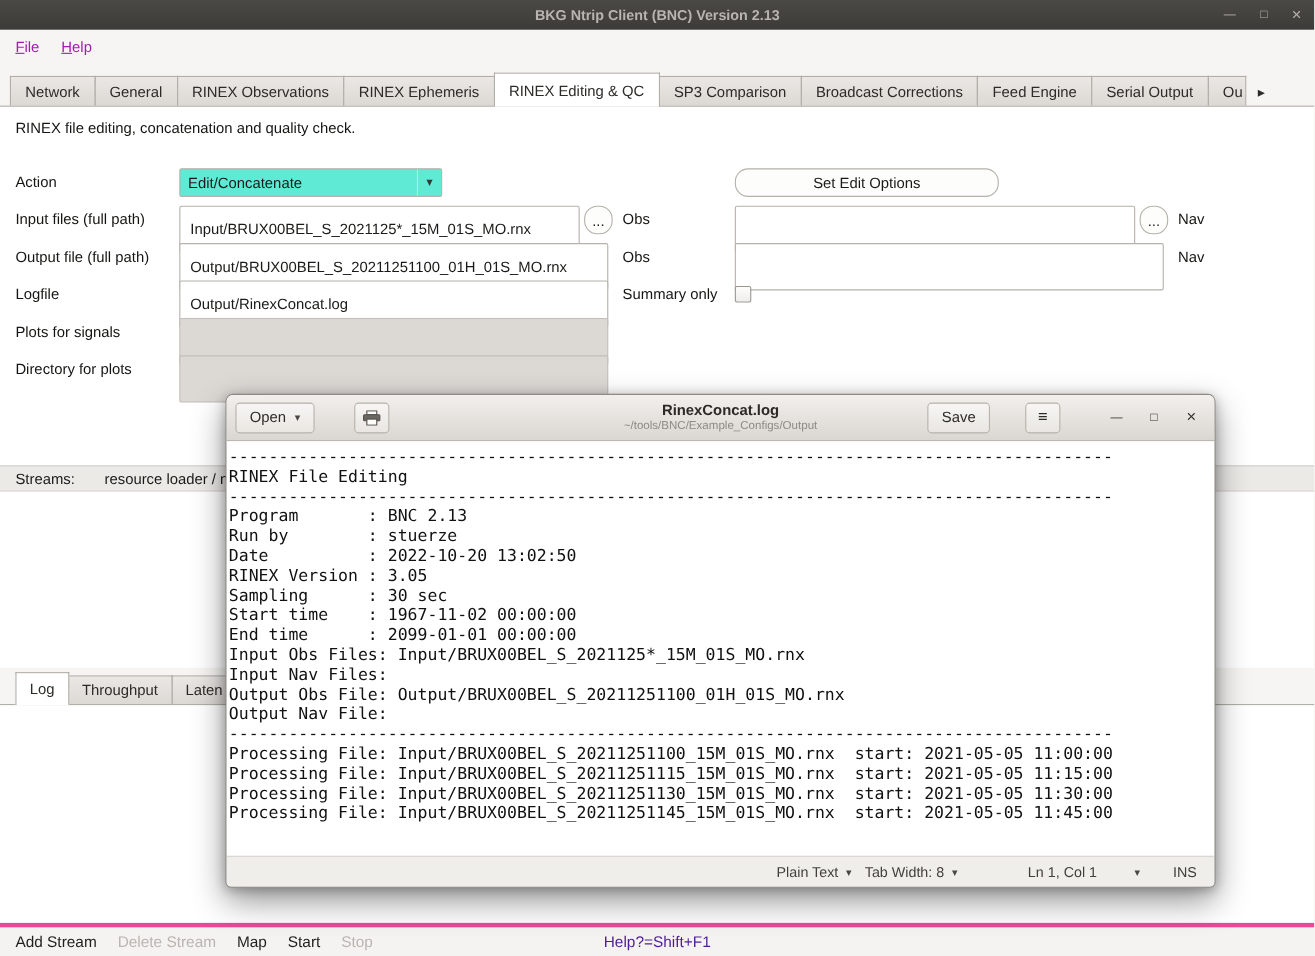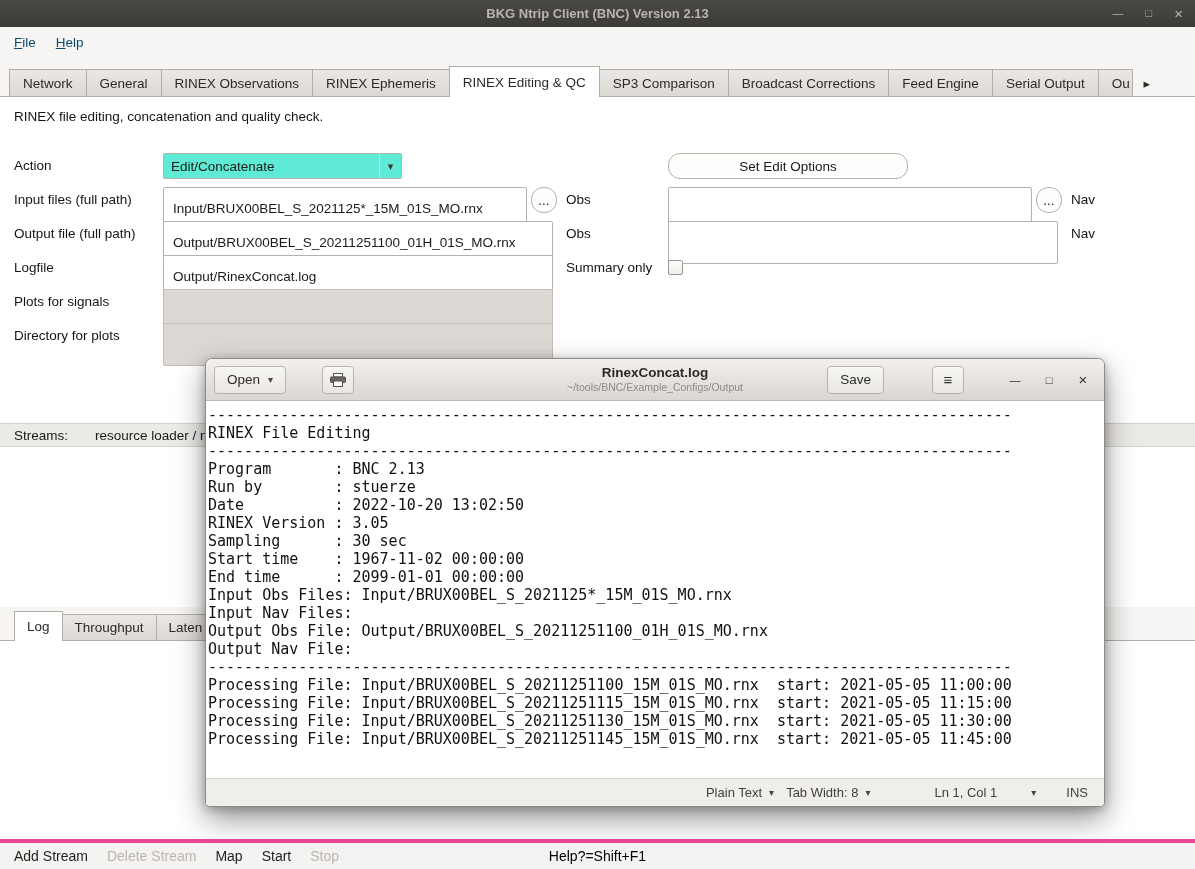--- a/index.html
+++ b/index.html
@@ -24,21 +24,21 @@
     display:flex; align-items:center; gap:22px;
     font-weight:normal; color:#b8b5b1;
   }
   .tb-btn { cursor:default; line-height:1; }
   .tb-min { font-size:11px; } .tb-max { font-size:11px; } .tb-close { font-size:15px; }
 
   
   .menubar {
     position:absolute; left:0; top:27px; width:1195px; height:30px;
     display:flex; align-items:center; padding-left:4px;
-    font-size:13.5px; color:#0c4a6e;
+    font-size:13.5px; color:#a21caf;
   }
   .menu-item { display:inline-block; padding:4px 10px; }
   .menu-item::first-letter { text-decoration:underline; }
 
   
   .tabbar {
     position:absolute; left:0; top:57px; width:1195px; height:39px;
     display:flex; align-items:flex-end; padding-left:9px;
   }
   .tabline  { position:absolute; left:0; top:96px;  width:1195px; height:1px; background:#b2aea8; z-index:1; }
@@ -105,21 +105,21 @@
   .log-pane { position:absolute; left:0; top:641px; width:1195px; height:198px; background:#fff; }
 
   
   .bottom-bar {
     position:absolute; left:0; top:839px; width:1195px; height:30px;
     background:#f5f3f1; border-top:4px solid #ec4899;
     display:flex; align-items:center; padding-left:14px; gap:19px;
     font-size:14px; color:#201f1d;
   }
   .bb-disabled { color:#b9b6b1; }
-  .bb-help { position:absolute; left:50%; transform:translateX(-50%); color:#000000; }
+  .bb-help { position:absolute; left:50%; transform:translateX(-50%); color:#4c1d95; }
 
   
   .editor {
     position:absolute; left:205px; top:358px; width:900px; height:449px;
     background:#fff; border:1px solid #8e8a84; border-radius:7px 7px 5px 5px;
     box-shadow:0 12px 30px rgba(0,0,0,.42), 0 2px 10px rgba(0,0,0,.25);
     z-index:10; overflow:hidden; display:flex; flex-direction:column;
   }
   .ed-header {
     height:42px; flex:none; background:linear-gradient(#f2f0ed,#dad6d1);
@@ -129,21 +129,21 @@
     height:28px; border:1px solid #b8b3ac; border-radius:4px;
     background:linear-gradient(#f7f6f4,#e9e6e2); font-size:13.5px; color:#2e2c29;
     display:flex; align-items:center; justify-content:center; padding:0 12px; font-family:inherit;
   }
   .ed-open { gap:8px; margin-right:12px; }
   .ed-arrow { font-size:10px; color:#4a4843; }
   .ed-iconbtn { width:32px; padding:0; }
   .ed-title-block { position:absolute; left:50%; top:50%; transform:translate(-50%,-50%); text-align:center; line-height:1.25; }
   .ed-title { font-size:13.5px; font-weight:bold; color:#2c2a27; }
   .ed-subtitle { font-size:10.5px; color:#8e8a84; }
-  .ed-save { margin-left:auto; margin-right:24px; }
+  .ed-save { margin-left:auto; margin-right:8px; }
   .ed-menu { font-size:15px; }
   .ed-wc { display:flex; align-items:center; margin-left:14px; gap:8px; }
   .ed-wc-btn { width:26px; height:26px; display:flex; align-items:center; justify-content:center; color:#33312d; }
   .ed-wc-min { font-size:11px; } .ed-wc-max { font-size:11px; } .ed-wc-close { font-size:15px; }
   .ed-text {
     flex:1; margin:0; padding:5px 0 0 2px; overflow:hidden; white-space:pre;
     font-family:"DejaVu Sans Mono", monospace; font-size:15px; line-height:18px; color:#111; background:#fff;
   }
   .ed-status {
     height:28px; flex:none; background:#f0eeeb; border-top:1px solid #d7d3ce;

